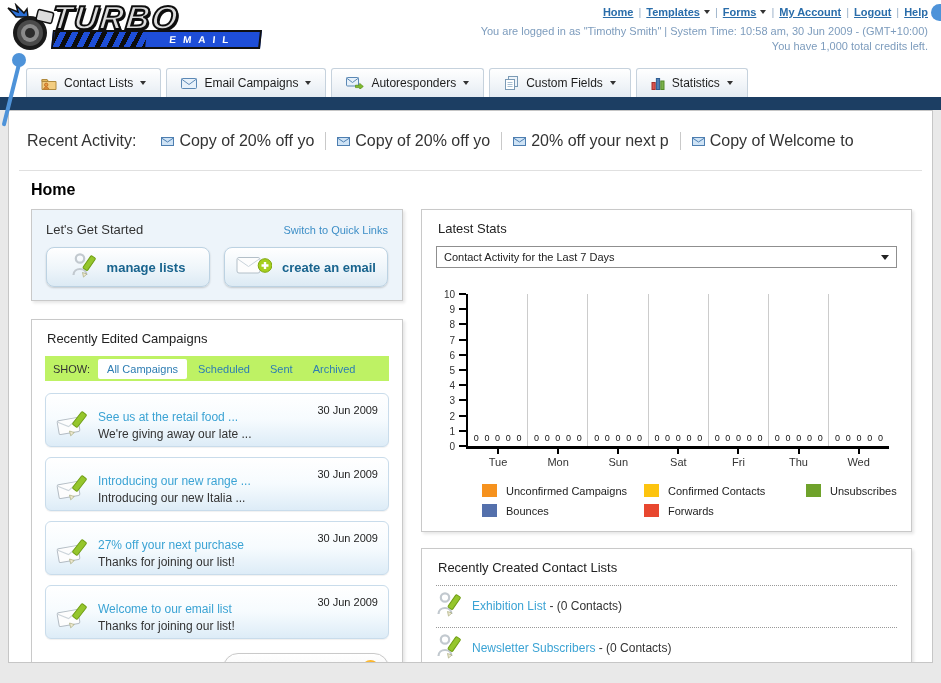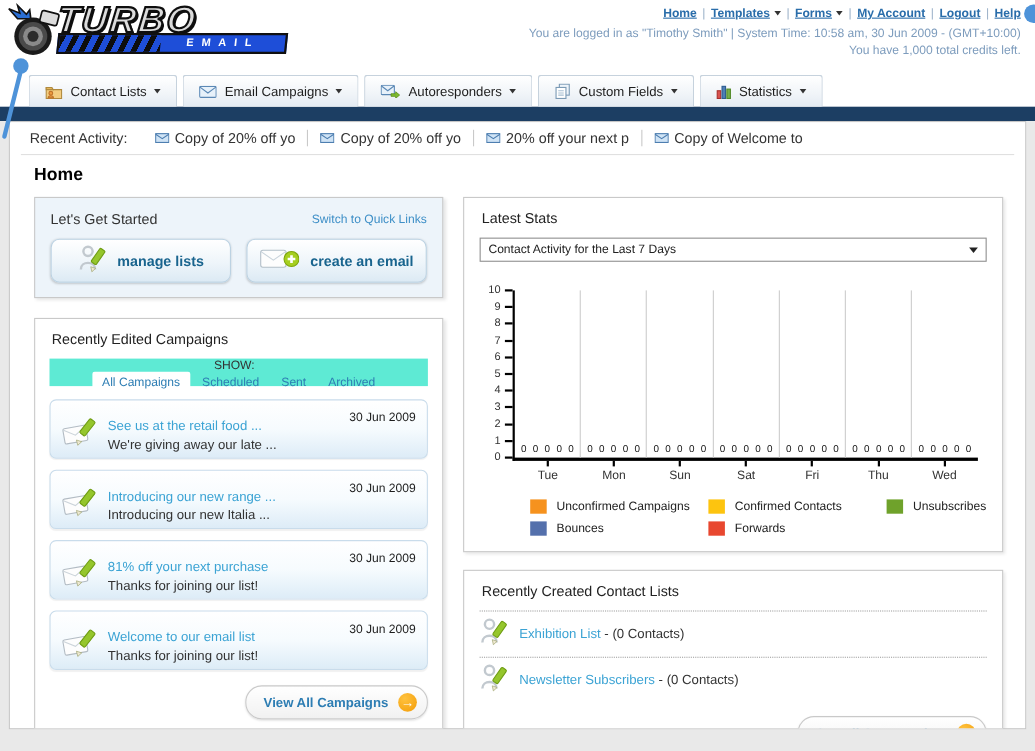--- a/index.html
+++ b/index.html
@@ -44,22 +44,22 @@
     background:linear-gradient(#ffffff,#f0f4f8 60%,#e4ebf2);
     border:1px solid #c6d2dd;border-bottom:none;border-radius:3px 3px 0 0;}
   .tab .icon{display:flex;align-items:center;}
   .navybar{height:13px;background:#1c3e63;}
 
   
   .content-outer{background:#e9e9e9;padding:0 8px;height:573px;box-sizing:border-box;}
   .content-box{background:#fff;border:1px solid #c6c6c6;height:553px;box-sizing:border-box;
     overflow:hidden;}
 
-  .activity-row{display:flex;align-items:center;height:27px;margin:0 10px;padding:1px 8px;
-    font-size:13px;color:#333;border-bottom:1px solid #e0e0e0;}
+  .activity-row{display:flex;align-items:center;height:27px;margin:0 10px;padding:16px 8px;
+    font-size:16px;color:#333;border-bottom:1px solid #e0e0e0;}
   .activity-label{margin-right:14px;}
   .activity-item{display:flex;align-items:center;gap:5px;padding:0 11px;cursor:pointer;}
   .activity-item + .activity-item{border-left:1px solid #c9c9c9;}
 
   .page-title{font-size:16px;font-weight:bold;color:#000;margin:10px 0 10px 22px;}
 
   .columns{display:flex;padding:0 22px;gap:18px;align-items:flex-start;}
   .left-col{width:372px;flex:none;box-sizing:border-box;}
   .right-col{flex:1;box-sizing:border-box;}
   .panel{border:1px solid #c9c9c9;background:#fff;box-shadow:2px 2px 3px rgba(0,0,0,.10);
@@ -72,22 +72,22 @@
   .gs-link{font-size:11px;color:#3e8fc7;text-decoration:none;cursor:pointer;}
   .gs-buttons{display:flex;gap:14px;margin-top:10px;}
   .gs-btn{flex:1;height:38px;display:flex;align-items:center;justify-content:center;gap:10px;
     background:linear-gradient(#ffffff,#eef5fa 55%,#dceaf4);
     border:1px solid #bcd2e2;border-radius:8px;box-shadow:0 1px 2px rgba(0,0,0,.18);
     font-size:13px;font-weight:bold;color:#19648e;cursor:pointer;}
 
   
   .campaigns-panel{margin-top:18px;padding:11px 13px 14px;}
   .panel-title{font-size:13px;color:#222;margin:0 0 10px 2px;}
-  .show-bar{background:#5eead4;height:25px;display:flex;align-items:center;padding:0 8px;
-    font-size:11px;flex-direction:column;}
+  .show-bar{background:#bef264;height:25px;display:flex;align-items:center;padding:0 8px;
+    font-size:11px;}
   .show-label{color:#333;margin-right:8px;}
   .filter{color:#2d7db3;padding:4px 9px;cursor:pointer;}
   .filter.active{background:#fff;border-radius:2px;}
   .campaign-list{margin-top:12px;display:flex;flex-direction:column;gap:10px;}
   .campaign-item{display:flex;border:1px solid #c9dceb;border-radius:6px;
     background:linear-gradient(#ffffff,#f6fbfe 50%,#ddecf7);
     padding:5px 10px;gap:8px;min-height:42px;align-items:flex-end;
     box-shadow:0 1px 1px rgba(0,0,0,.06);cursor:pointer;}
   .ci-text{flex:1;}
   .ci-title{color:#3ba3d4;font-size:12px;text-decoration:none;display:block;}
@@ -365,21 +365,21 @@
                 <div class="campaign-item">
                   <span><svg width="34" height="27" viewBox="0 0 34 27">
                       <g transform="rotate(-10 13 16)">
                         <rect x="2" y="9" width="21" height="14" rx="1.5" fill="#fdfdfd" stroke="#b3bcc4"></rect>
                         <path d="M2 10l10.5 6.5L23 10" fill="none" stroke="#ccd4da"></path>
                       </g>
                       <rect x="20.5" y="1.5" width="6" height="16" rx="1.2" fill="#95c62c" stroke="#6f9d13" transform="rotate(38 23.5 9.5)"></rect>
                       <path d="M13.5 21l1.2 4.8 3.6-3.3z" fill="#efe9d2" stroke="#9aa06a" stroke-width="0.6"></path>
                     </svg></span>
                   <div class="ci-text">
-                    <a class="ci-title">81% off your next purchase</a>
+                    <a class="ci-title">27% off your next purchase</a>
                     <div class="ci-sub">Thanks for joining our list!</div>
                   </div>
                   <div class="ci-date">30 Jun 2009</div>
                 </div>
                 <div class="campaign-item">
                   <span><svg width="34" height="27" viewBox="0 0 34 27">
                       <g transform="rotate(-10 13 16)">
                         <rect x="2" y="9" width="21" height="14" rx="1.5" fill="#fdfdfd" stroke="#b3bcc4"></rect>
                         <path d="M2 10l10.5 6.5L23 10" fill="none" stroke="#ccd4da"></path>
                       </g>

